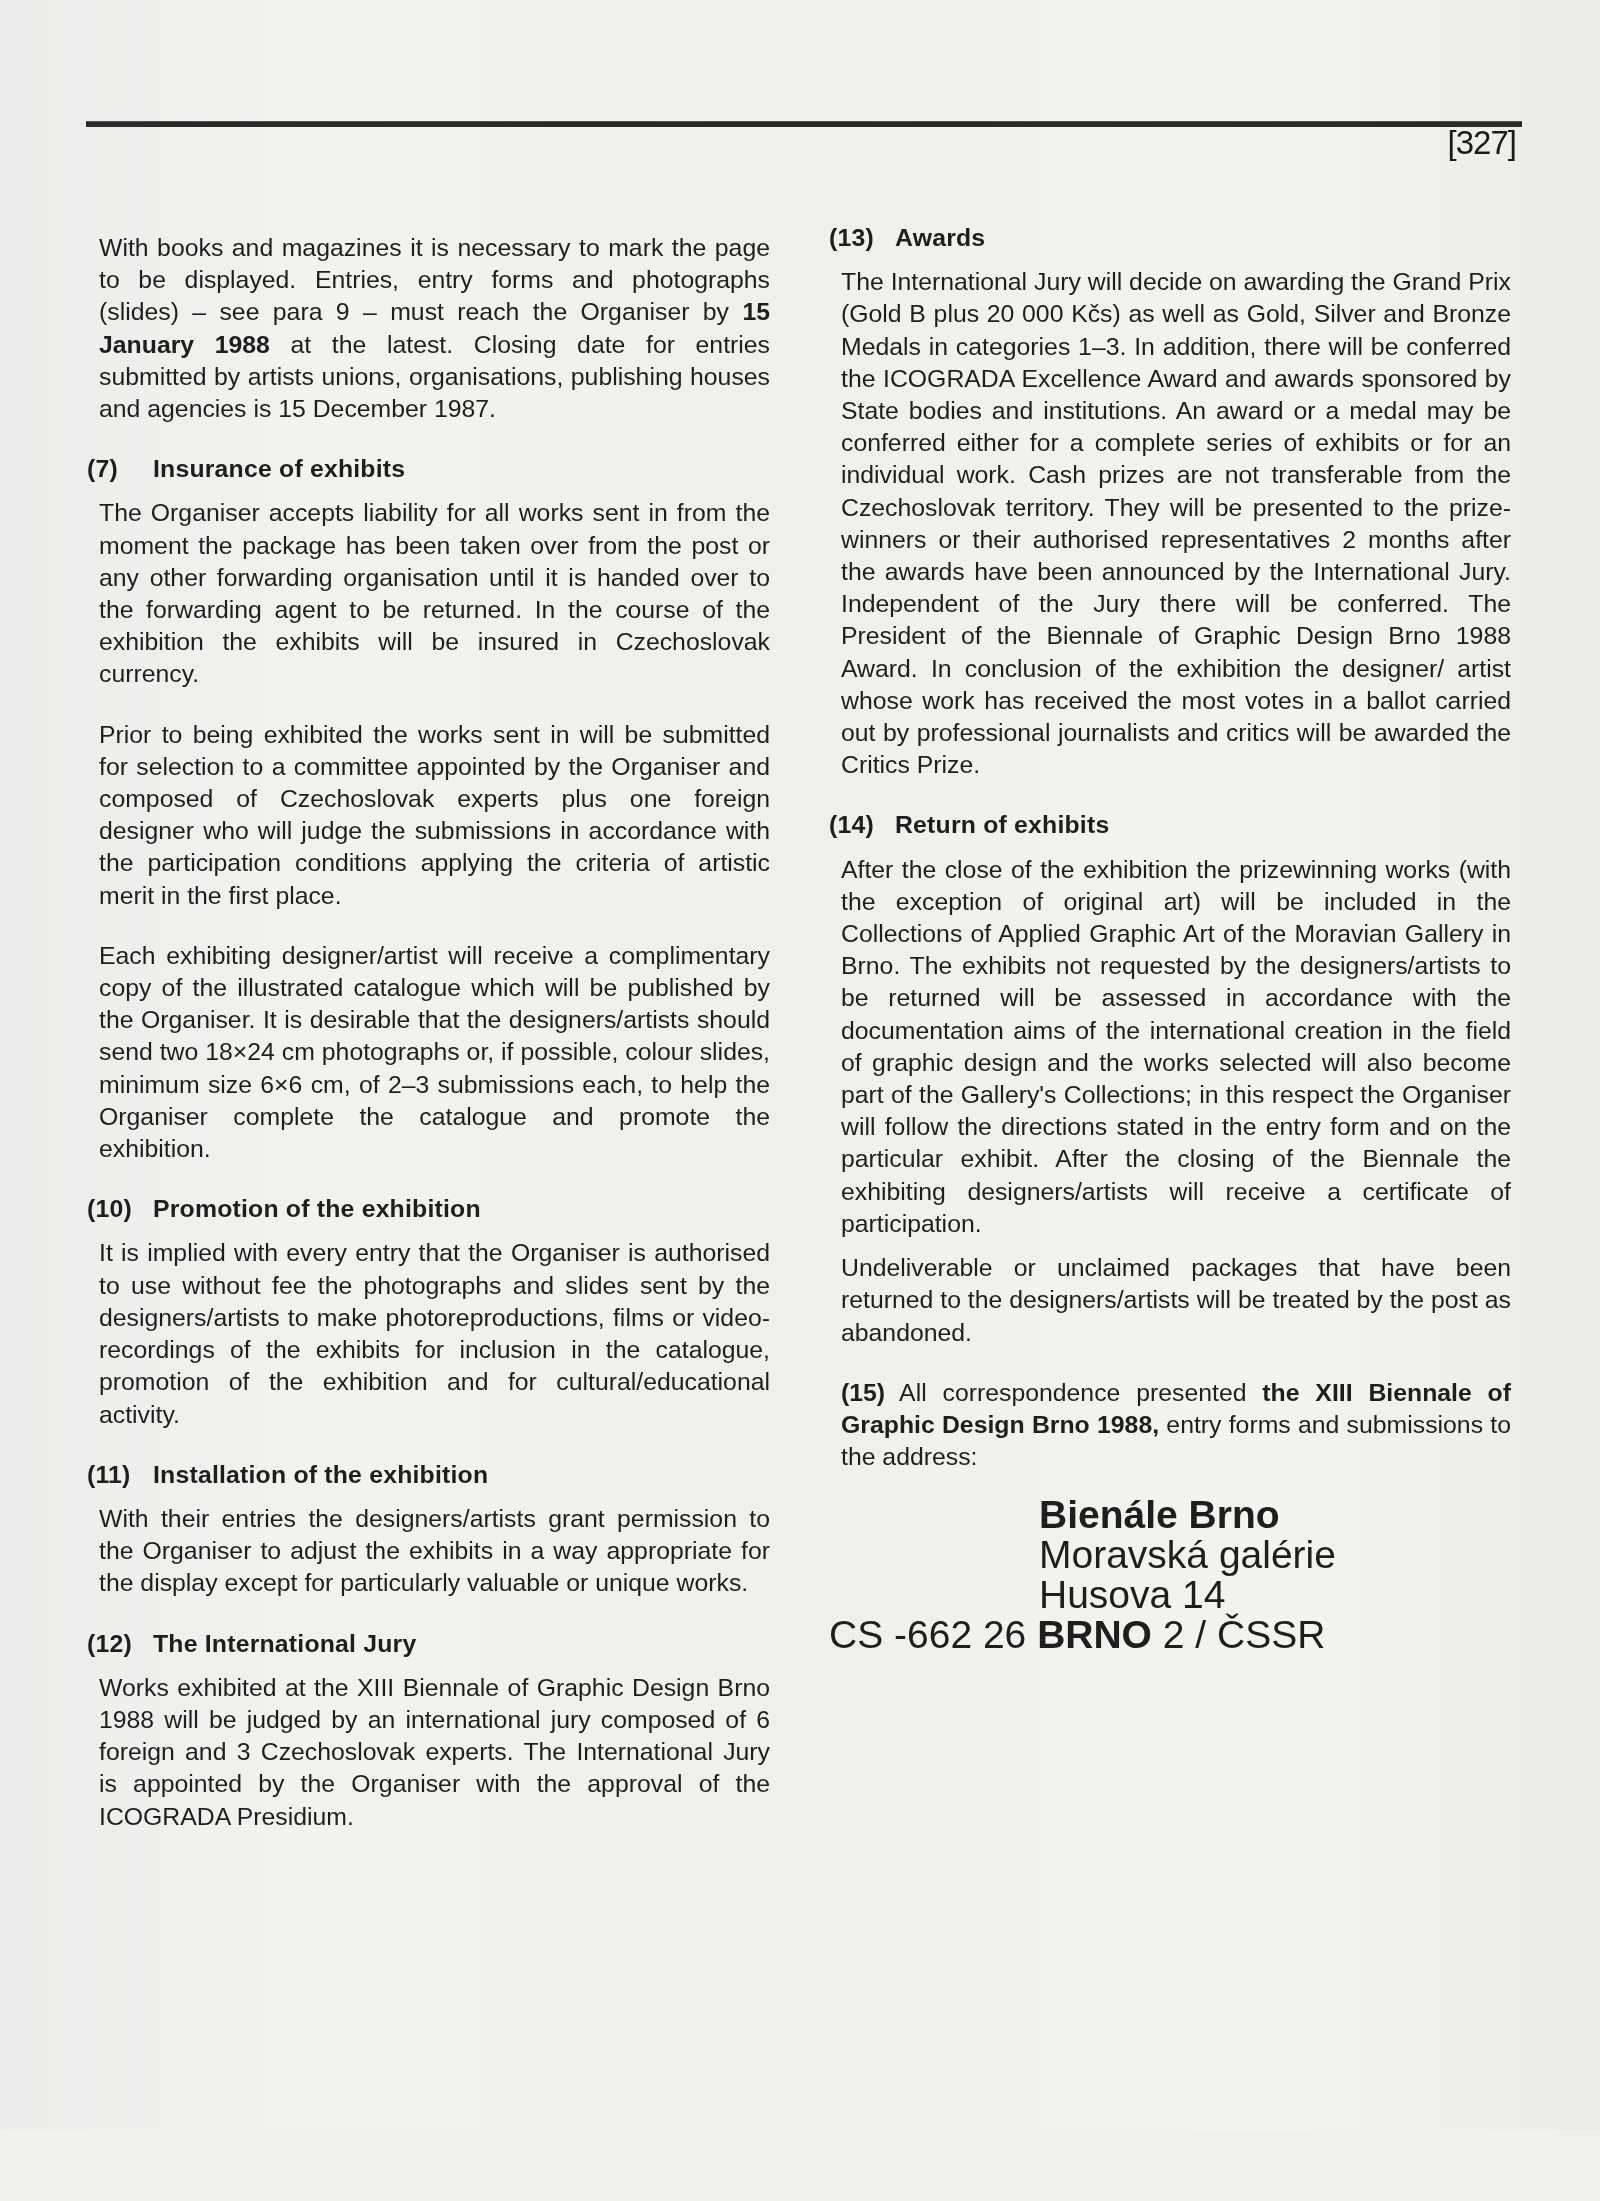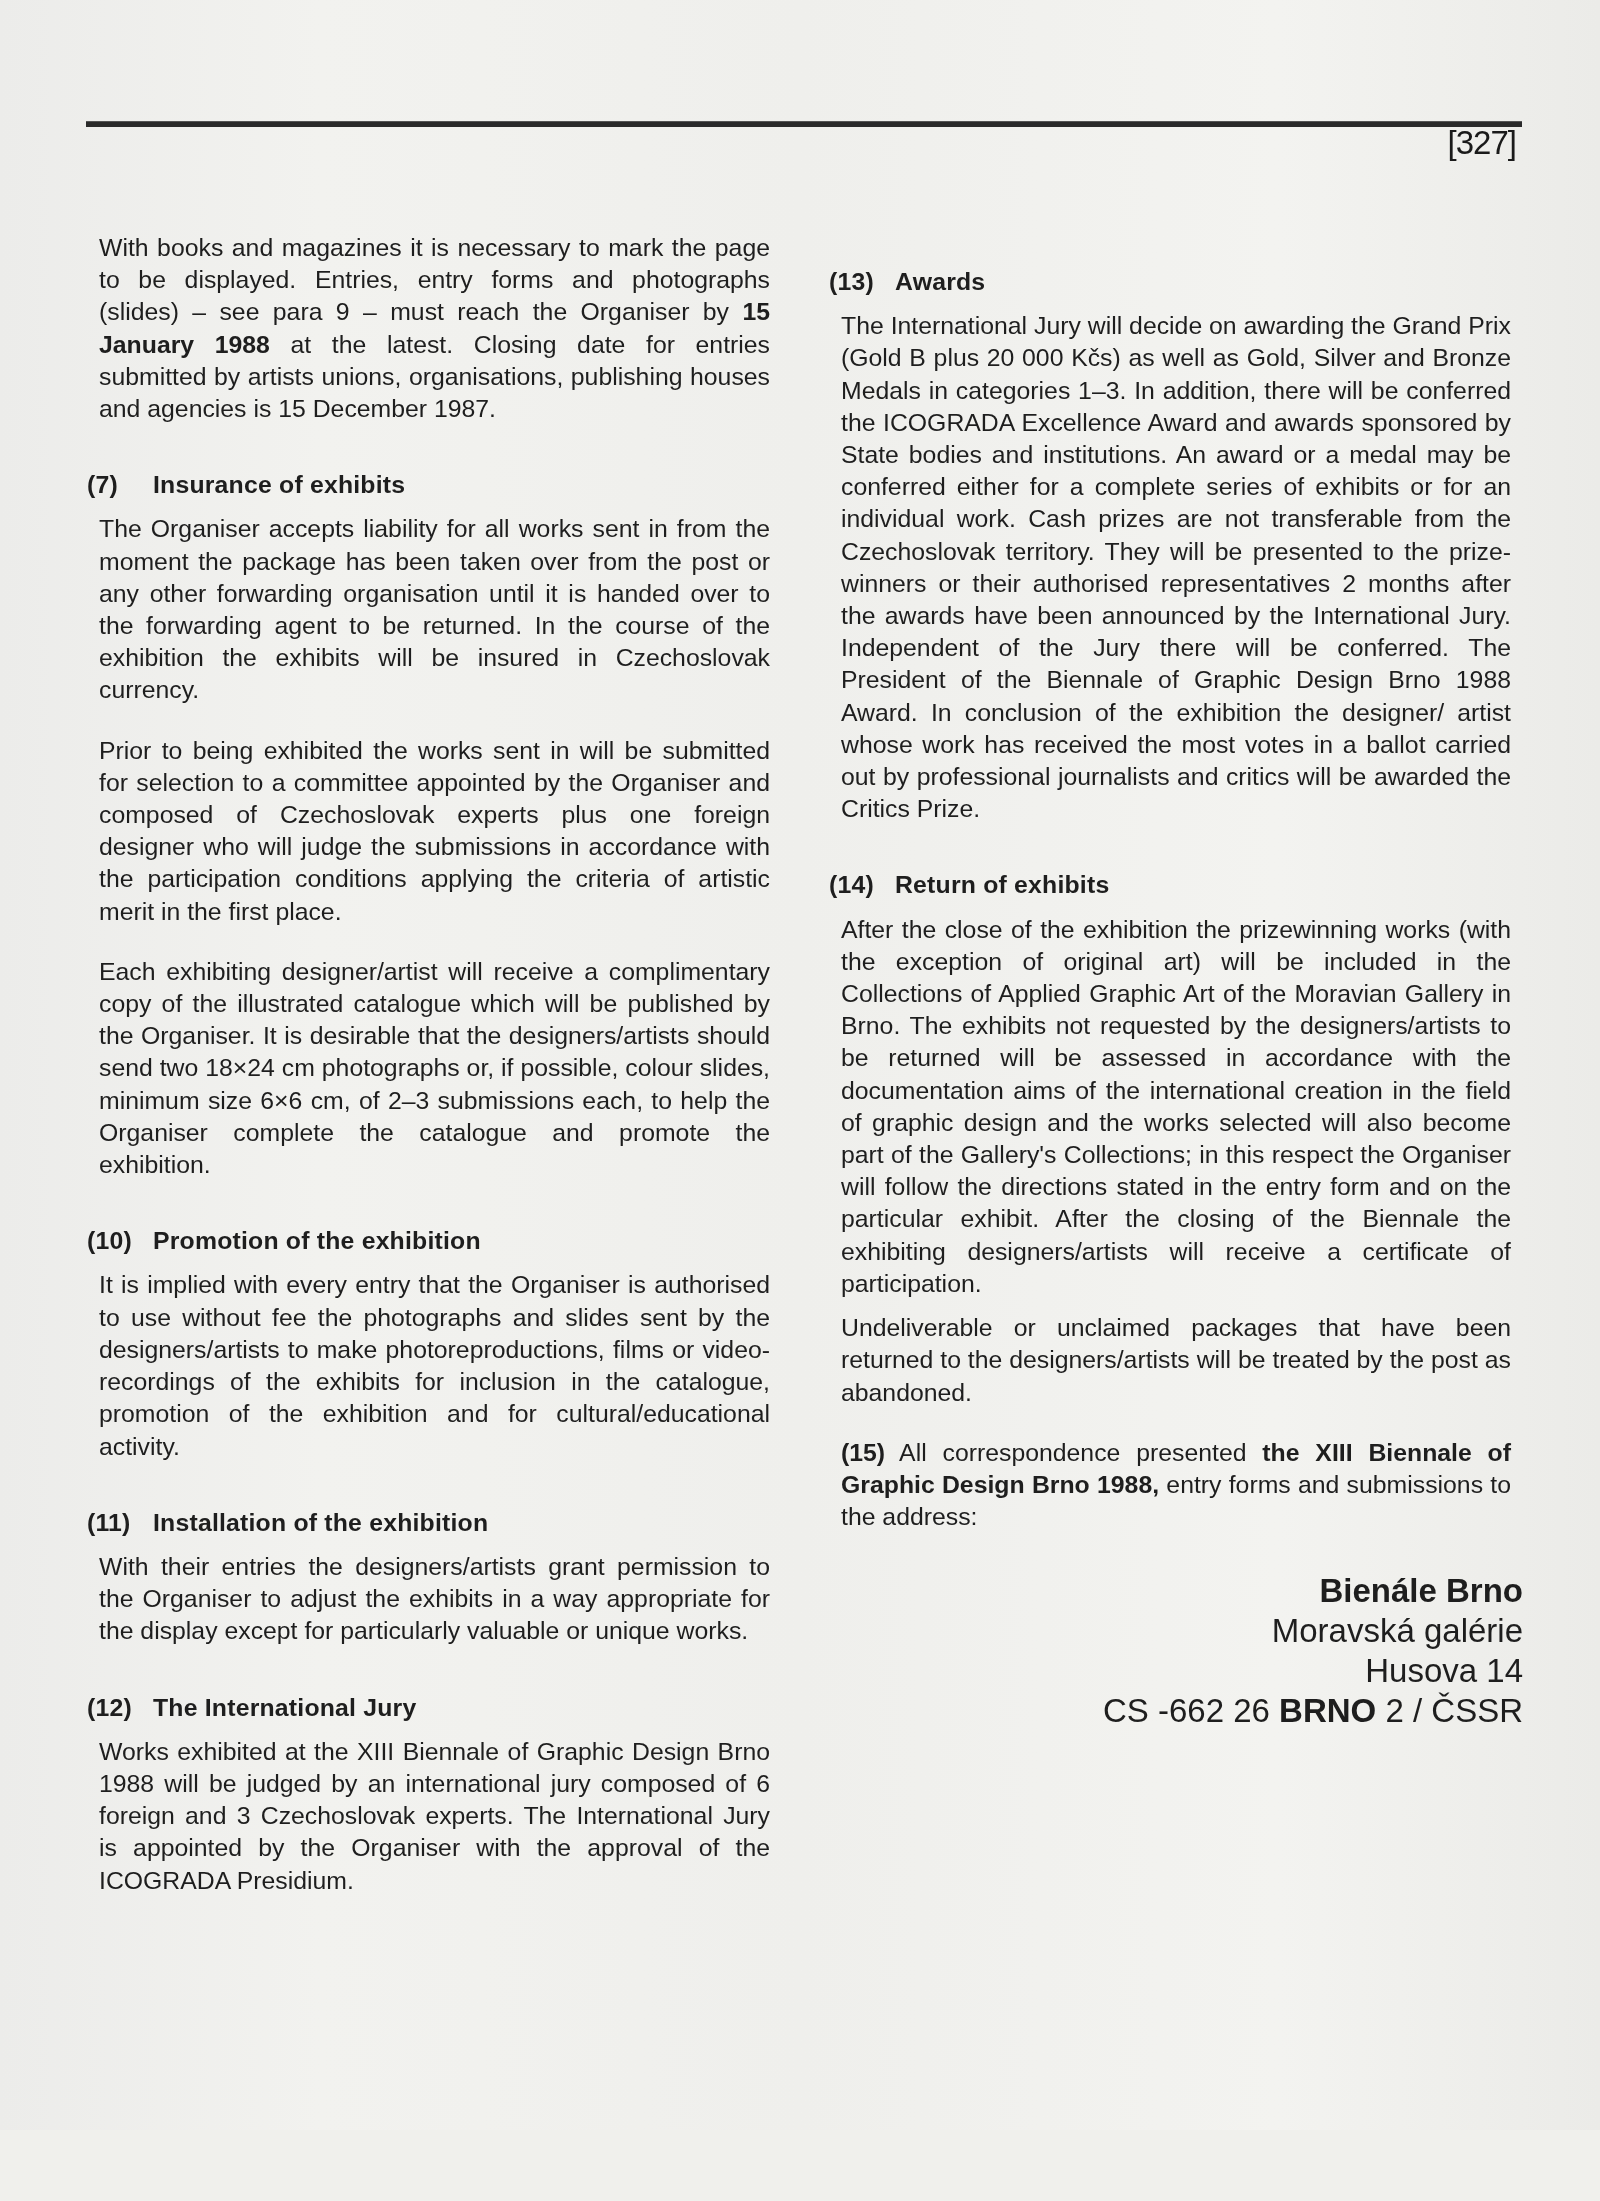--- a/index.html
+++ b/index.html
@@ -51,29 +51,28 @@
     .col-left { left: 87px; }
     .col-right { left: 829px; width: 694px; top: 222px; }
     .para { margin: 12px; }
     .section { margin-top: 28px; }
     .section:first-child { margin-top: 0; }
     .section-title {
       font-weight: bold;
       display: block;
       text-align: left;
       letter-spacing: 0.2px;
-      margin-top: 44px;
     }
     .section-num { display: inline-block; min-width: 66px; }
     .bold { font-weight: bold; }
     .address {
-      margin-top: 38px;
-      font-size: 33px;
+      margin-top: 22px;
+      font-size: 39px;
       line-height: 40px;
-      text-align: right;
+      text-align: left;
     }
     .address .indent { padding-left: 210px; display: block; }
     .address .name { font-weight: bold; }
     .address .last-line { display: block; }
   </style>
 </head>
 <body>
 
 <div class="page">
 

